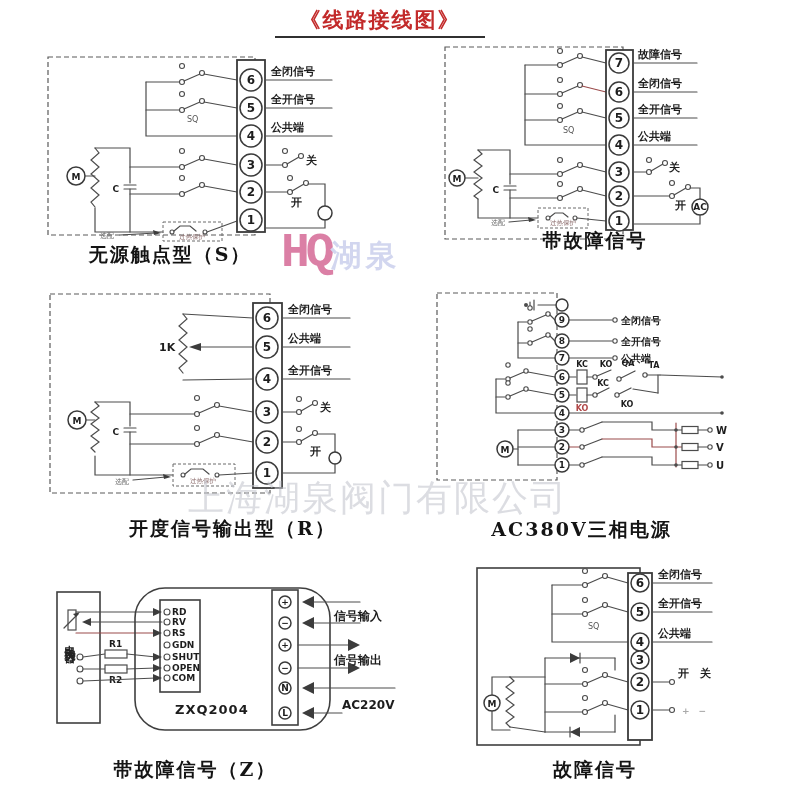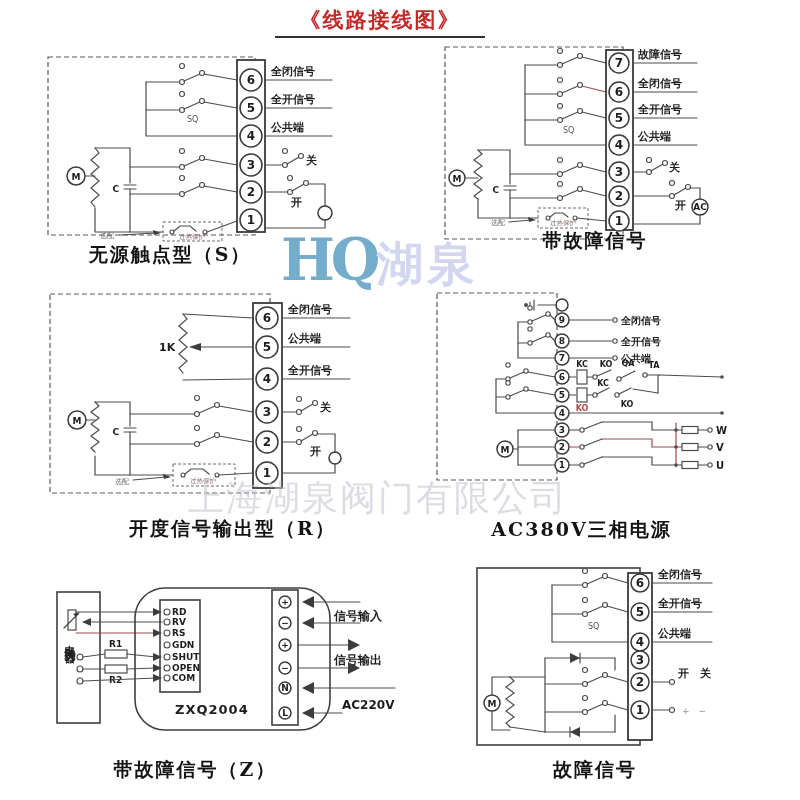--- a/index.html
+++ b/index.html
@@ -36,22 +36,22 @@
   text.big{font-size:13px;font-weight:bold;letter-spacing:1px;}
   text.io{font-size:12px;font-weight:bold;}
   text.pol{font-size:9px;fill:#aaa;font-weight:bold;}
   .caption{position:absolute;text-align:center;font-size:19px;font-weight:bold;
            color:#141414;font-family:"DejaVu Serif","DejaVu Sans",serif;letter-spacing:2px;}
   .title{position:absolute;left:275px;top:6px;width:210px;text-align:center;
          font-size:21px;font-weight:bold;color:#c22a2a;letter-spacing:2px;
          font-family:"DejaVu Serif",serif;border-bottom:2px solid #303030;padding-bottom:2px;}
   .wm-logo{position:absolute;left:281px;top:226px;opacity:.55;pointer-events:none;
            font-weight:bold;font-family:"DejaVu Serif",serif;white-space:nowrap;z-index:9;}
-  .wm-logo .hq{font-size:57px;color:#0369a1;letter-spacing:-4px;}
-  .wm-logo .zh{font-size:47px;color:#aeb6e2;letter-spacing:4px;}
+  .wm-logo .hq{font-size:48px;color:#be185d;letter-spacing:-4px;font-family:Liberation Mono, monospace;}
+  .wm-logo .zh{font-size:31px;color:#aeb6e2;letter-spacing:4px;}
   .wm-co{position:absolute;left:188px;top:474px;width:460px;opacity:.6;z-index:9;
          font-size:36px;color:#c6c8d0;letter-spacing:2px;white-space:nowrap;
          font-family:Liberation Mono, monospace;pointer-events:none;}
   .vert{position:absolute;left:58px;top:636px;width:18px;height:92px;z-index:3;
         writing-mode:vertical-rl;text-orientation:upright;font-size:11px;
         font-weight:bold;color:#222;letter-spacing:2px;}
 </style>
 </head>
 <body>
 

